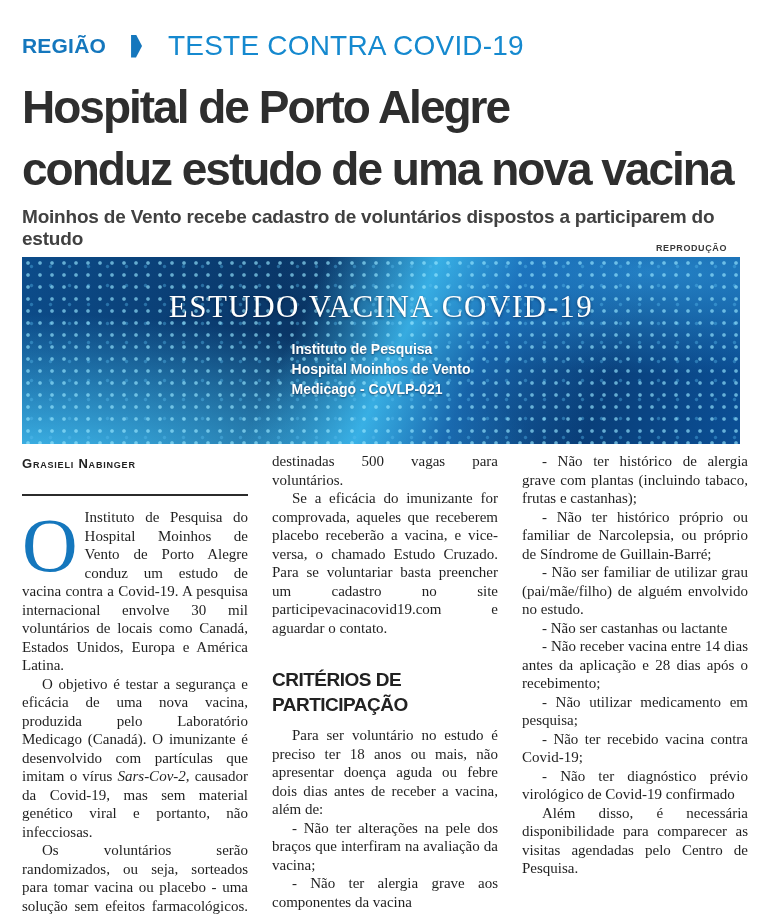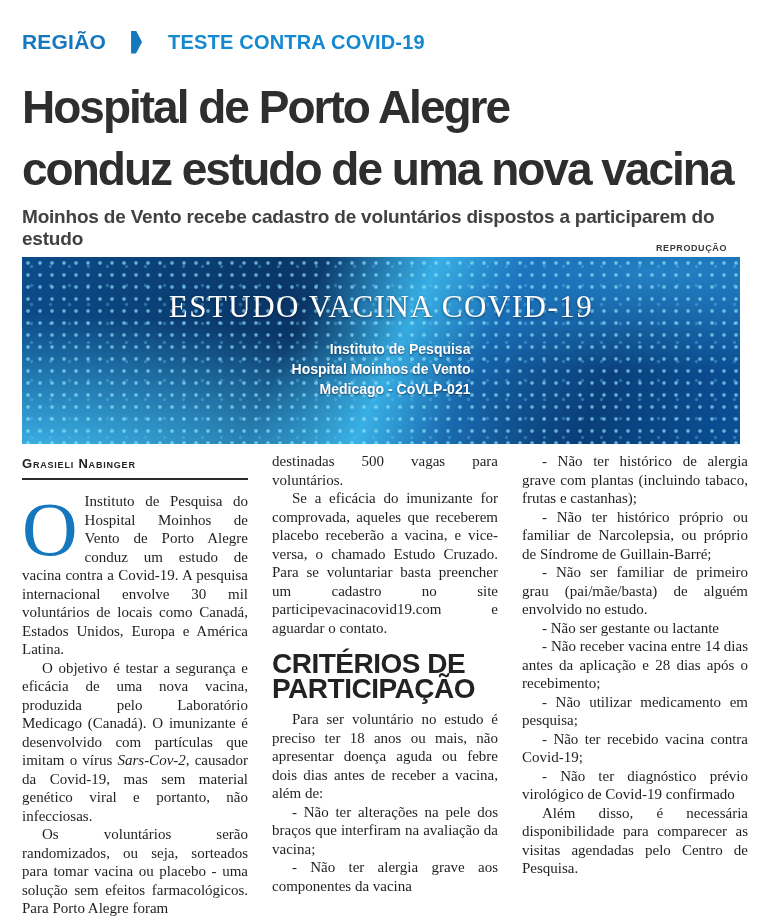--- a/index.html
+++ b/index.html
@@ -13,21 +13,21 @@
   
   .kicker { position:absolute; top:30px; left:22px; display:flex; align-items:center;gap:8px; }
   .kicker-section {
     font-size:21px; font-weight:bold; color:#1577BD; letter-spacing:.2px;
   }
   .kicker-flag {
     width:11px; height:23px; margin:0 18px 0 17px; background:#1577BD;
     clip-path:polygon(0 0, 45% 0, 100% 50%, 45% 100%, 0 100%);
   }
   .kicker-topic {
-    font-size:20px; font-weight:bold; color:#1589CF; letter-spacing:.2px;
+    font-size:28px; font-weight:normal; color:#1589CF; letter-spacing:.2px;
   }
 
   
   .headline {
     position:absolute; top:76px; left:22px; width:726px;
     font-weight:bold; color:#2E2E2E; font-size:46px; line-height:62px;
     letter-spacing:-2px;
   }
   .subheadline {
     position:absolute; top:206px; left:22px; width:726px;
@@ -53,52 +53,52 @@
       linear-gradient(100deg, #0c4c8a 0%, #09315f 45%, #083060 60%, #0b4f95 100%);
     background-size:12px 12px, 19px 19px, auto, auto, auto, auto;
     display:flex; flex-direction:column; align-items:center;
   }
   .figure-title {
     margin-top:32px;
     font-family:"Liberation Serif", serif;
     font-size:31px; color:#ffffff; letter-spacing:1.5px; font-weight:400;
     text-shadow:0 1px 3px rgba(0,20,50,.55);
   }
-  .figure-captions { margin-top:14px; text-align:right; }
+  .figure-captions { margin-top:14px; text-align:left; }
   .figure-caption-line {
     font-size:14px; line-height:20px; color:#ffffff; font-weight:bold;
     text-shadow:0 1px 2px rgba(0,20,50,.6);
   }
 
   
   .article {
     position:absolute; top:452px; left:22px; width:726px;
     display:flex; gap:24px;
   }
   .col { width:226px; }
   .byline {
     font-size:13px; color:#222; font-variant:small-caps; letter-spacing:.8px;
     font-weight:bold;
-    padding:4px 0 7px 0; border-bottom:2px solid #2b2b2b; margin-bottom:12px;
+    padding:4px 0 23px 0; border-bottom:2px solid #2b2b2b; margin-bottom:12px;
   }
   .body-p {
     font-family:"Liberation Serif", serif;
     font-size:15px; line-height:18.5px; color:#1F1F1F;
     text-align:justify; text-indent:20px;
   }
   .body-p.cont, .body-p.dropcap-p { text-indent:0; }
   .dropcap {
     float:left; font-family:"Liberation Serif", serif;
     font-size:77px; line-height:62px; color:#1577BD;
     padding:6px 7px 0 0; font-weight:400;
   }
   .section-heading {
     font-family:"Liberation Sans", sans-serif;
-    font-size:28px; line-height:25px; font-weight:bold; color:#222;
-    letter-spacing:-0.5px; margin:14px 0 9px 0;
+    font-size:19px; line-height:25px; font-weight:bold; color:#222;
+    letter-spacing:-0.5px; margin:30px 0 9px 0;
   }
   em { font-style:italic; }
 </style>
 </head>
 <body>
 
 <div class="page">
 
   <div class="kicker">
     <span class="kicker-section">REGIÃO</span>
@@ -140,22 +140,22 @@
           <h3 class="section-heading">CRITÉRIOS DE PARTICIPAÇÃO</h3>
           <p class="body-p">Para ser voluntário no estudo é preciso ter 18 anos ou mais, não apresentar doença aguda ou febre dois dias antes de receber a vacina, além de:</p>
           <p class="body-p">- Não ter alterações na pele dos braços que interfiram na avaliação da vacina;</p>
           <p class="body-p">- Não ter alergia grave aos componentes da vacina</p>
         </div>
     </div>
     <div class="col">
       <div class="col-body">
           <p class="body-p">- Não ter histórico de alergia grave com plantas (incluindo tabaco, frutas e castanhas);</p>
           <p class="body-p">- Não ter histórico próprio ou familiar de Narcolepsia, ou próprio de Síndrome de Guillain-Barré;</p>
-          <p class="body-p">- Não ser familiar de primeiro grau (pai/mãe/basta) de alguém envolvido no estudo.</p>
-          <p class="body-p">- Não ser gestante ou lactante</p>
+          <p class="body-p">- Não ser familiar de utilizar grau (pai/mãe/filho) de alguém envolvido no estudo.</p>
+          <p class="body-p">- Não ser castanhas ou lactante</p>
           <p class="body-p">- Não receber vacina entre 14 dias antes da aplicação e 28 dias após o recebimento;</p>
           <p class="body-p">- Não utilizar medicamento em pesquisa;</p>
           <p class="body-p">- Não ter recebido vacina contra Covid-19;</p>
           <p class="body-p">- Não ter diagnóstico prévio virológico de Covid-19 confirmado</p>
           <p class="body-p">Além disso, é necessária disponibilidade para comparecer as visitas agendadas pelo Centro de Pesquisa.</p>
         </div>
     </div>
   </div>
 
 </div>

